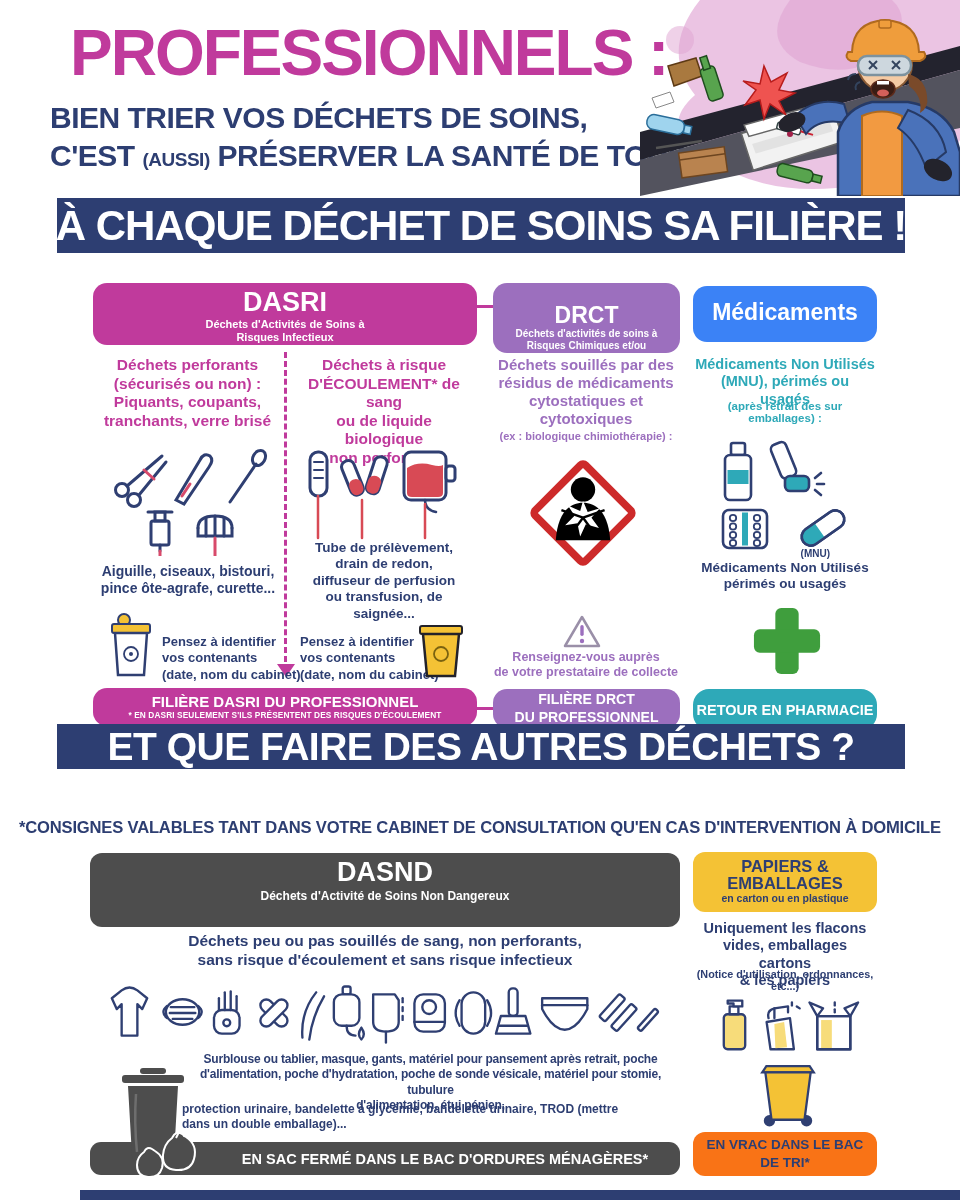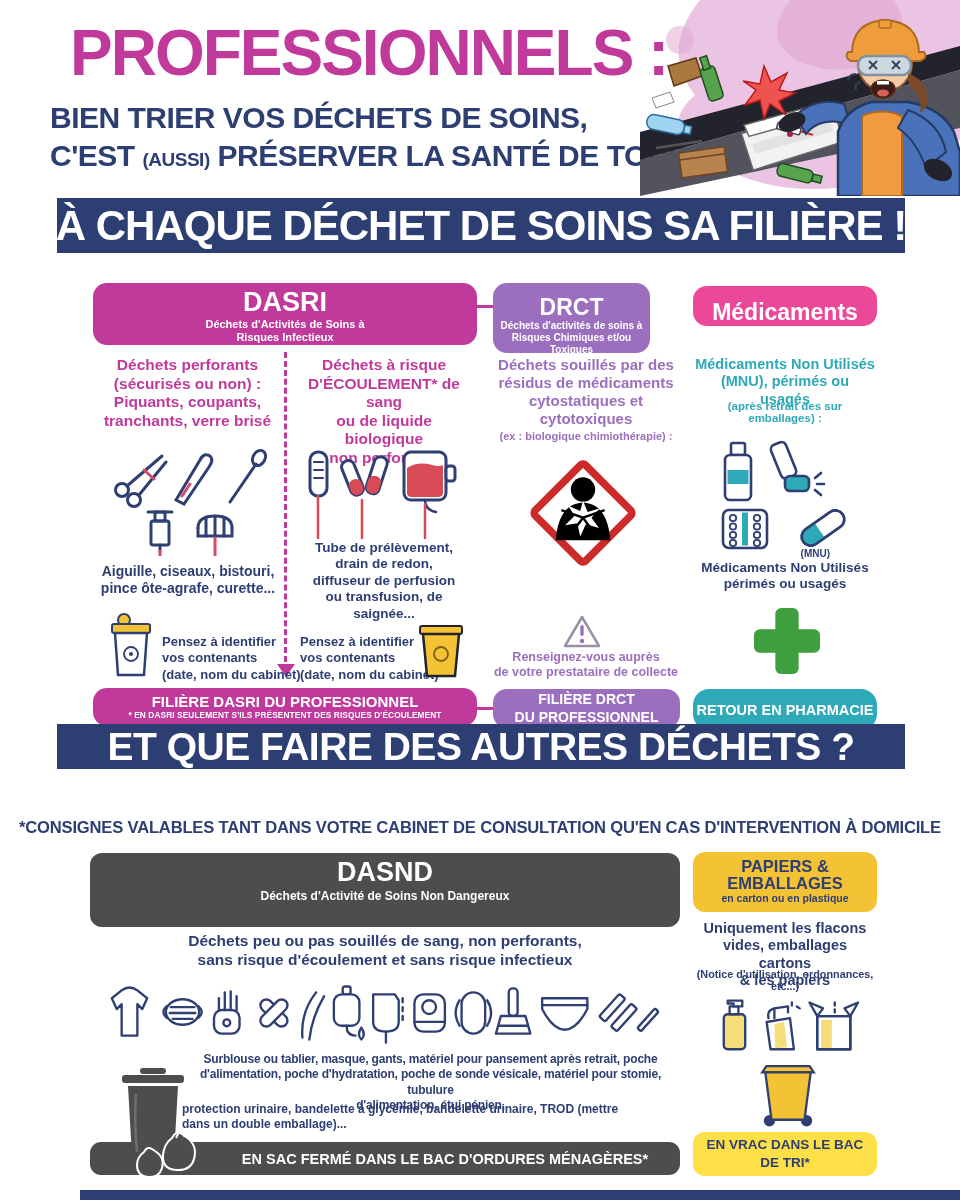--- a/index.html
+++ b/index.html
@@ -13,22 +13,22 @@
   #subtitle-2{left:50px;top:139px;font-size:30px;font-weight:800;color:#2d3e72;letter-spacing:-0.5px;}
   #subtitle-2 .small{font-size:19px;font-weight:800;}
 
   .navy-banner{background:#2d3e72;color:#fff;font-weight:800;display:flex;align-items:center;justify-content:center;white-space:nowrap;}
   #banner-filiere{left:57px;top:198px;width:848px;height:55px;font-size:42px;letter-spacing:-1px;}
   #banner-autres{left:57px;top:724px;width:848px;height:45px;font-size:39px;letter-spacing:-0.5px;}
   #consignes{left:0;top:818px;width:960px;font-size:16.6px;font-weight:800;color:#2d3e72;text-align:center;letter-spacing:-0.2px;}
 
   .col-head{border-radius:14px;color:#fff;text-align:center;box-sizing:border-box;}
   #dasri-head{left:93px;top:283px;width:384px;height:62px;background:#c03a9c;padding-top:5px;}
-  #drct-head{left:493px;top:283px;width:157px;height:70px;background:#9c6fbe;padding-top:12px;}
-  #med-head{left:693px;top:286px;width:184px;height:40px;background:#ec4899;}
+  #drct-head{left:493px;top:283px;width:187px;height:70px;background:#9c6fbe;padding-top:20px;}
+  #med-head{left:693px;top:286px;width:184px;height:56px;background:#3b82f6;}
   .col-head .t1{font-size:27px;font-weight:800;line-height:1.1;}
   .col-head .t2{font-size:11px;font-weight:700;line-height:1.18;}
   #drct-head .t1{font-size:23px;}
   #drct-head .t2{font-size:10px;}
   #med-head .t1{font-size:23px;line-height:52px;}
 
   .conn{position:absolute;background:#c03a9c;height:3px;}
 
   .sub-heading{font-weight:800;font-size:15.5px;line-height:1.2;text-align:center;}
   #dasri-left-heading{left:100px;top:356px;width:175px;color:#c03a9c;}
@@ -64,21 +64,21 @@
   #dasnd-heading{left:140px;top:932px;width:490px;font-size:15.5px;}
   #dasnd-para1{left:178px;top:1052px;width:505px;font-size:12px;font-weight:700;color:#2d3e72;text-align:center;line-height:1.28;letter-spacing:-0.2px;}
   #dasnd-para2{left:182px;top:1102px;width:480px;font-size:12px;font-weight:700;color:#2d3e72;text-align:left;line-height:1.28;}
   #dasnd-foot{left:90px;top:1142px;width:590px;height:33px;background:#4d4d4d;border-radius:11px;color:#fff;font-size:14.5px;font-weight:800;display:flex;align-items:center;justify-content:center;padding-left:120px;box-sizing:border-box;}
 
   #papiers-head{left:693px;top:852px;width:184px;height:60px;background:#f4c235;border-radius:12px;color:#2d3e72;text-align:center;padding-top:6px;box-sizing:border-box;}
   #papiers-head .t1{font-size:16.5px;font-weight:800;line-height:1.05;}
   #papiers-head .t2{font-size:10.5px;font-weight:700;margin-top:-1px;}
   #papiers-heading{left:695px;top:920px;width:180px;font-size:14.5px;color:#2d3e72;}
   #papiers-note{left:686px;top:968px;width:198px;font-size:10.8px;font-weight:700;color:#2d3e72;text-align:center;}
-  #papiers-foot{left:693px;top:1132px;width:184px;height:44px;background:#fde047;border-radius:12px;color:#2d3e72;font-size:13.5px;font-weight:800;line-height:1.35;}
+  #papiers-foot{left:693px;top:1132px;width:184px;height:44px;background:#f97316;border-radius:12px;color:#2d3e72;font-size:13.5px;font-weight:800;line-height:1.35;}
 
   #bottom-strip{left:80px;top:1190px;width:880px;height:10px;background:#2d3e72;}
 </style>
 </head>
 <body>
 
 <div id="poster">
 
   <div class="abs" id="main-title">PROFESSIONNELS :</div>
   <div class="abs" id="subtitle-1">BIEN TRIER VOS DÉCHETS DE SOINS,</div>

